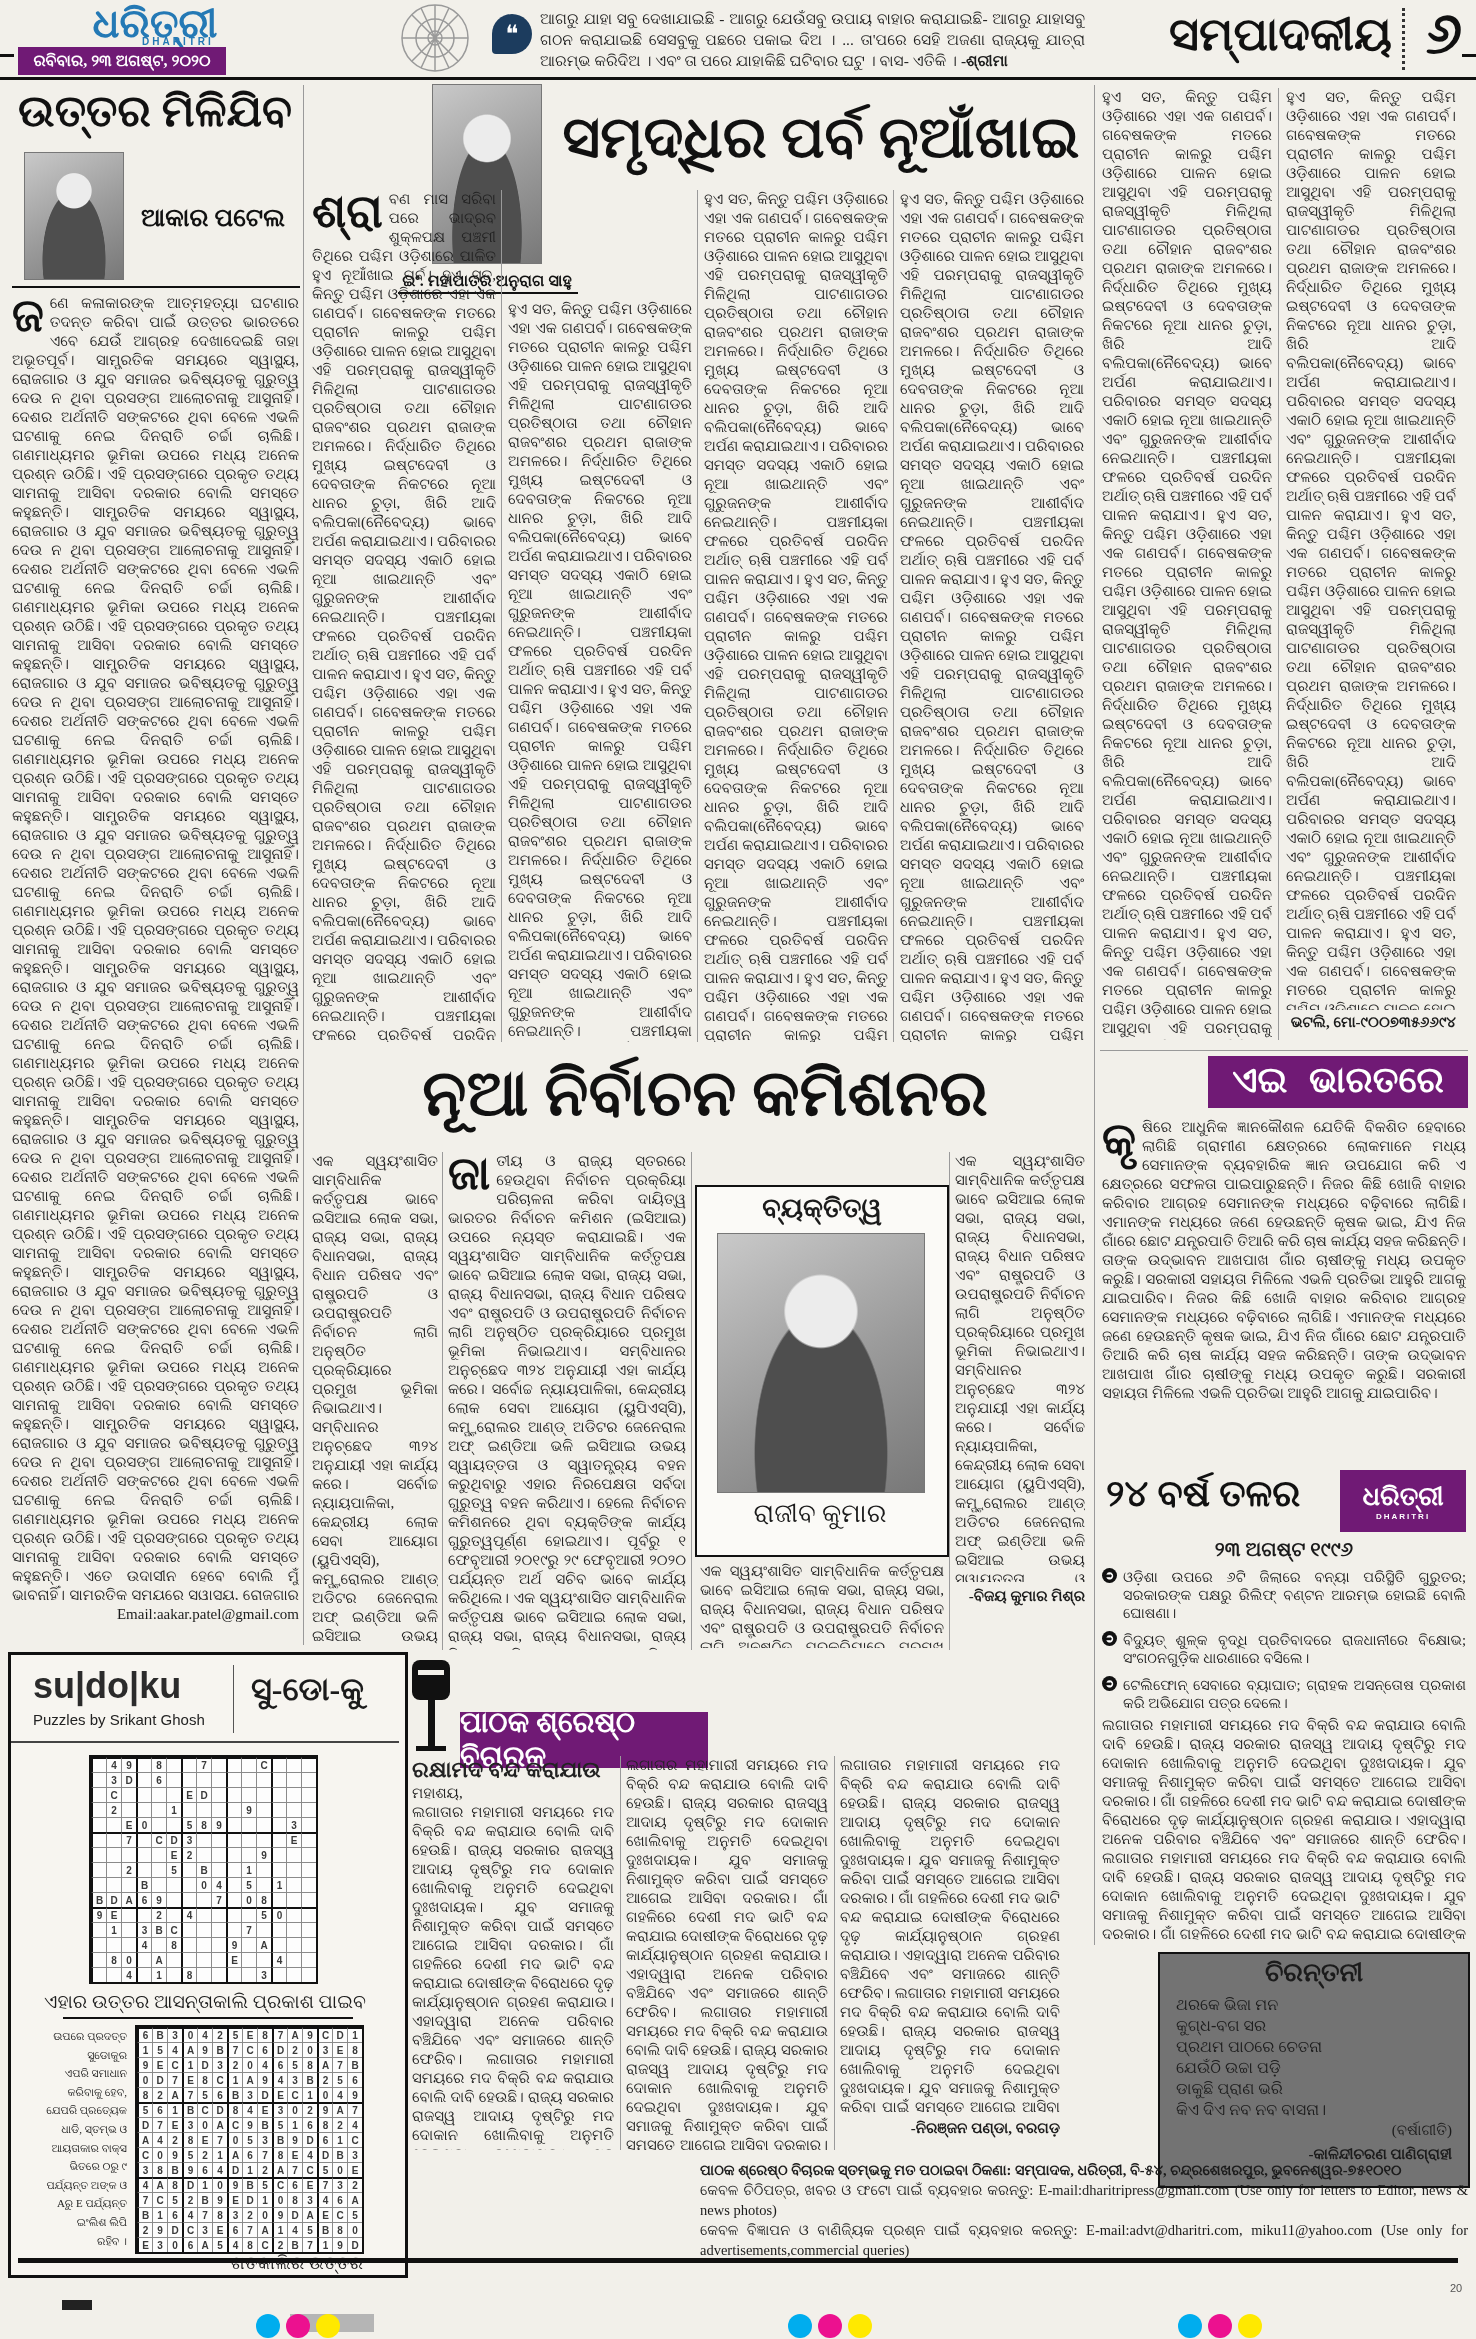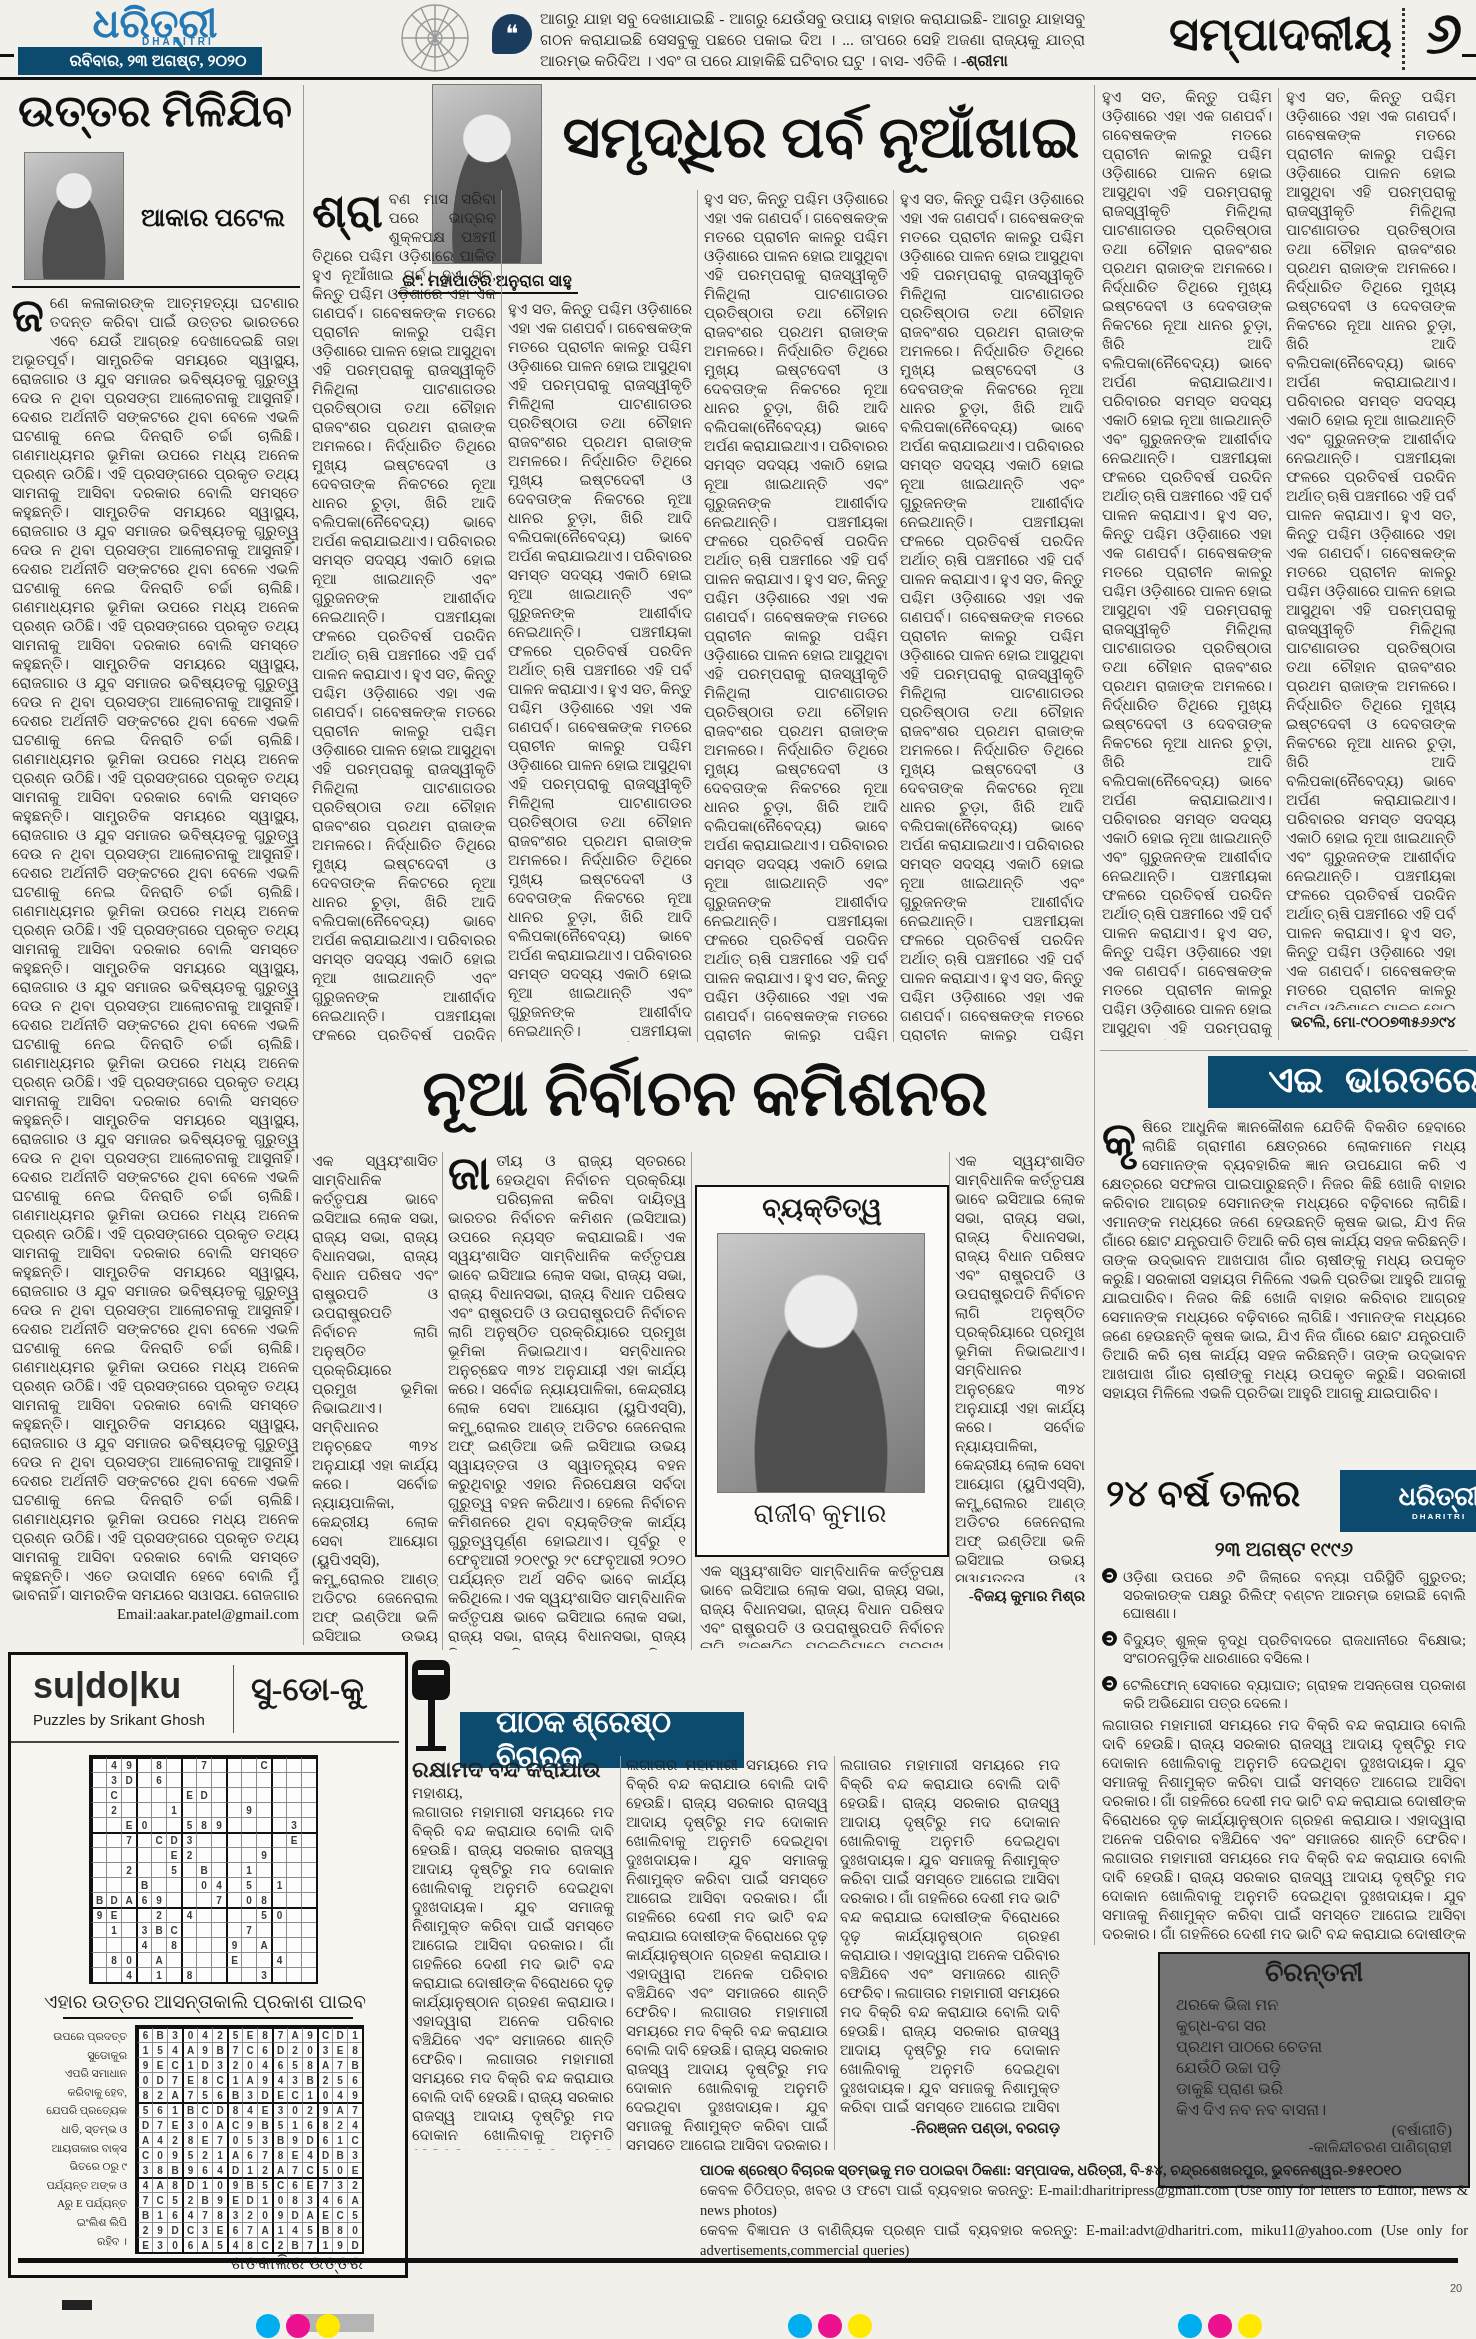--- a/index.html
+++ b/index.html
@@ -11,21 +11,21 @@
   .vr{position:absolute;width:1px;background:#9a9a9a;}
   .headline{font-weight:bold;color:#111;letter-spacing:0;}
   .col{position:absolute;text-align:justify;font-size:15px;line-height:19px;overflow:hidden;
        color:#222;word-break:break-word;}
   .dcap{float:left;font-size:46px;line-height:40px;font-weight:bold;padding:2px 6px 0 0;color:#111;}
   .photo{position:absolute;background:
      radial-gradient(circle at 50% 30%,#ececec 0 17%,rgba(0,0,0,0) 18%),
      radial-gradient(ellipse at 50% 85%,#4e4e4e 0 45%,rgba(0,0,0,0) 46%),
      linear-gradient(150deg,#c9c9c9,#9a9a9a 55%,#787878);
      border:1px solid #777;}
-  .blackbox{position:absolute;background:#0c4a6e;color:#fff;display:flex;align-items:center;justify-content:center;padding-left:36px;}
+  .blackbox{position:absolute;background:#701a75;color:#fff;display:flex;align-items:center;justify-content:center;}
   .sgrid{position:absolute;display:grid;background:#fdfdfd;border:2px solid #111;}
   .cell{border-left:1px solid #8a8a8a;border-top:1px solid #8a8a8a;display:flex;align-items:center;
         justify-content:center;font:bold 10px "Liberation Sans",sans-serif;color:#3a3a3a;}
   .cell.bl{border-left:2px solid #111}
   .cell.bt{border-top:2px solid #111}
   .sig{font-weight:bold;text-align:right;}
   .pre{white-space:pre-line;}
   .dot{position:absolute;border-radius:50%;width:24px;height:24px;}
   .bullet-ic{display:inline-block;width:15px;height:15px;background:#111;border-radius:50%;
      color:#fff;font:bold 11px "Liberation Sans",sans-serif;text-align:center;line-height:15px;margin-right:6px;flex:none;}
@@ -184,21 +184,21 @@
 
   <div class="abs" style="left:1158px;top:1952px;width:308px;height:232px;border:2px solid #111;background:#737373;">
     <div style="text-align:center;font-weight:bold;font-size:26px;padding-top:4px;">ଚିରନ୍ତନୀ</div>
     <div class="pre" style="padding:6px 16px 0;font-size:16px;line-height:21px;">ଥରକେ ଭିଜା ମନ
 କୁଗ୍ଧ-ବଗ ସର
 ପ୍ରଥମ ପାଠରେ ଚେତନା
 ଯେଉଁଠି ଉଚ୍ଚା ପଡ଼ି
 ଡାକୁଛି ପ୍ରାଣ ଭରି
 କିଏ ଦିଏ ନବ ନବ ବାସନା।</div>
     <div style="text-align:right;padding:2px 16px 0;font-size:15px;">(ବର୍ଷାଗୀତି)</div>
-    <div style="text-align:right;padding:0 16px;font-size:15px;font-weight:normal;">-କାଳିନ୍ଦୀଚରଣ ପାଣିଗ୍ରାହୀ</div>
+    <div style="text-align:right;padding:0 16px;font-size:15px;font-weight:bold;margin-top:7px;">-କାଳିନ୍ଦୀଚରଣ ପାଣିଗ୍ରାହୀ</div>
   </div>
 
   <div class="abs" style="left:8px;top:1652px;width:394px;height:620px;border:3px solid #111;background:#f7f5f0;">
     <div class="abs" style="left:22px;top:10px;font:bold 36px 'Liberation Sans',sans-serif;color:#2b2b2b;">su|do|ku</div>
     <div class="abs" style="left:22px;top:56px;font:15px 'Liberation Sans',sans-serif;color:#222;">Puzzles by Srikant Ghosh</div>
     <div class="vr" style="left:222px;top:10px;height:68px;background:#555;"></div>
     <div class="abs" style="left:240px;top:16px;font-size:32px;font-weight:bold;">ସୁ-ଡୋ-କୁ</div>
     <div class="grule" style="left:0;top:86px;width:388px;height:2px;background:#444;"></div>
 
     <div id="puzzle-grid" class="sgrid" style="left:78px;top:100px;grid-template-columns:repeat(15,15px);grid-auto-rows:15px;">

